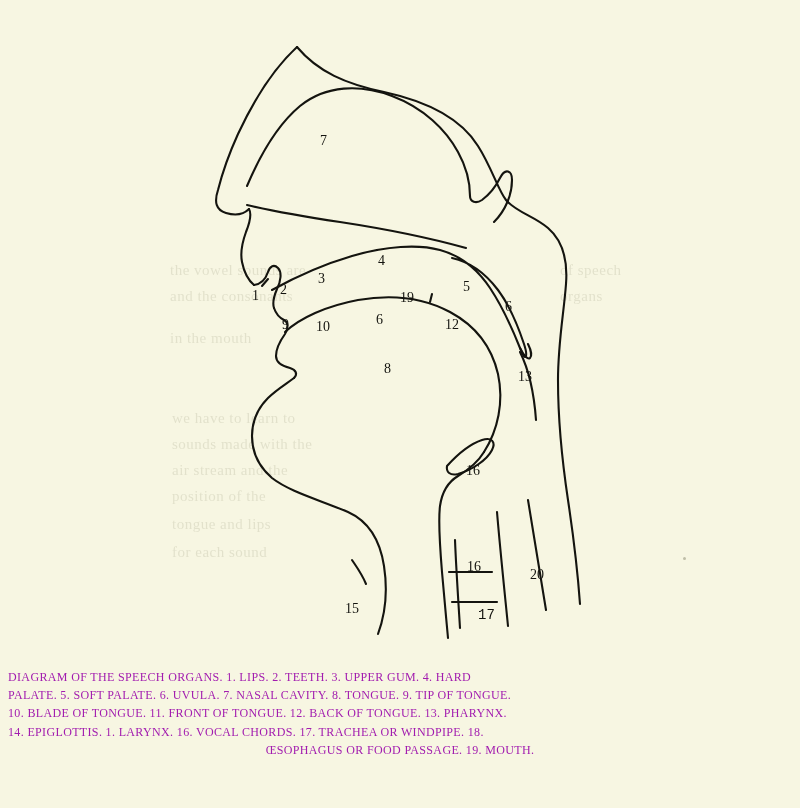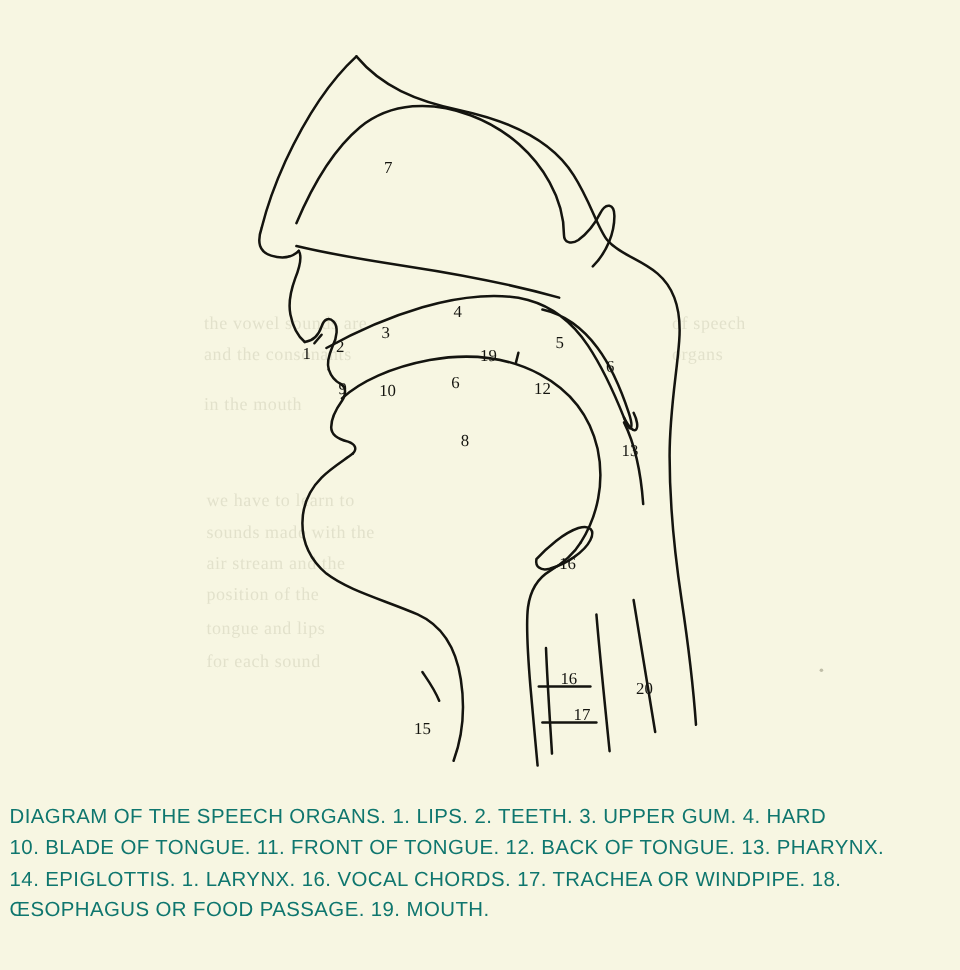--- a/index.html
+++ b/index.html
@@ -43,31 +43,32 @@
     font-size: 14px;
     color: #14140f;
     line-height: 1;
     white-space: nowrap;
   }
   #caption {
     position: absolute;
     left: 8px;
     top: 668px;
     width: 784px;
-    font-family: Liberation Sans, sans-serif;
-    font-size: 17px;
+    font-family: Liberation Serif, serif;
+    font-size: 12px;
     letter-spacing: 0.35px;
     line-height: 1.52;
-    color: #0f766e;
+    color: #a21caf;
   }
   #caption .cap-line {
     display: block;
     white-space: nowrap;
   }
   #caption .cap-last {
+    text-align: center;
   }
   .speck {
     position: absolute;
     width: 3px;
     height: 3px;
     border-radius: 50%;
     background: rgba(90, 85, 60, 0.35);
   }
 </style>
 </head>
@@ -210,26 +211,27 @@
         <div class="lbl" style="left: 320px; top: 134px;">7</div>
         <div class="lbl" style="left: 384px; top: 362px;">8</div>
         <div class="lbl" style="left: 282px; top: 318px;">9</div>
         <div class="lbl" style="left: 316px; top: 320px;">10</div>
         <div class="lbl" style="left: 376px; top: 313px;">6</div>
         <div class="lbl" style="left: 445px; top: 318px;">12</div>
         <div class="lbl" style="left: 518px; top: 370px;">13</div>
         <div class="lbl" style="left: 466px; top: 464px;">16</div>
         <div class="lbl" style="left: 345px; top: 570px; margin-top: 32px;">15</div>
         <div class="lbl" style="left: 467px; top: 560px;">16</div>
-        <div class="lbl" style="left: 478px; top: 590px;">17</div>
+        <div class="lbl" style="left: 478px; top: 608px; font-family: Liberation Mono, monospace;">17</div>
         <div class="lbl" style="left: 530px; top: 568px;">20</div>
         <div class="lbl" style="left: 400px; top: 291px;">19</div>
       </div>
   </div>
 
   <div id="caption">
       <span class="cap-line">DIAGRAM  OF  THE  SPEECH  ORGANS.  1.  LIPS.  2.  TEETH.  3.  UPPER  GUM.  4.  HARD</span>
+      <span class="cap-line">PALATE.  5.  SOFT  PALATE.  6.  UVULA.  7.  NASAL  CAVITY.  8.  TONGUE.  9.  TIP  OF  TONGUE.</span>
       <span class="cap-line">10.  BLADE  OF  TONGUE.  11.  FRONT  OF  TONGUE.  12.  BACK  OF  TONGUE.  13.  PHARYNX.</span>
       <span class="cap-line">14.  EPIGLOTTIS.  1.  LARYNX.  16.  VOCAL  CHORDS.  17.  TRACHEA  OR  WINDPIPE.  18.</span>
       <span class="cap-line cap-last">ŒSOPHAGUS  OR  FOOD  PASSAGE.  19.  MOUTH.</span>
     </div>
 
 </div>
 
 </body></html>

